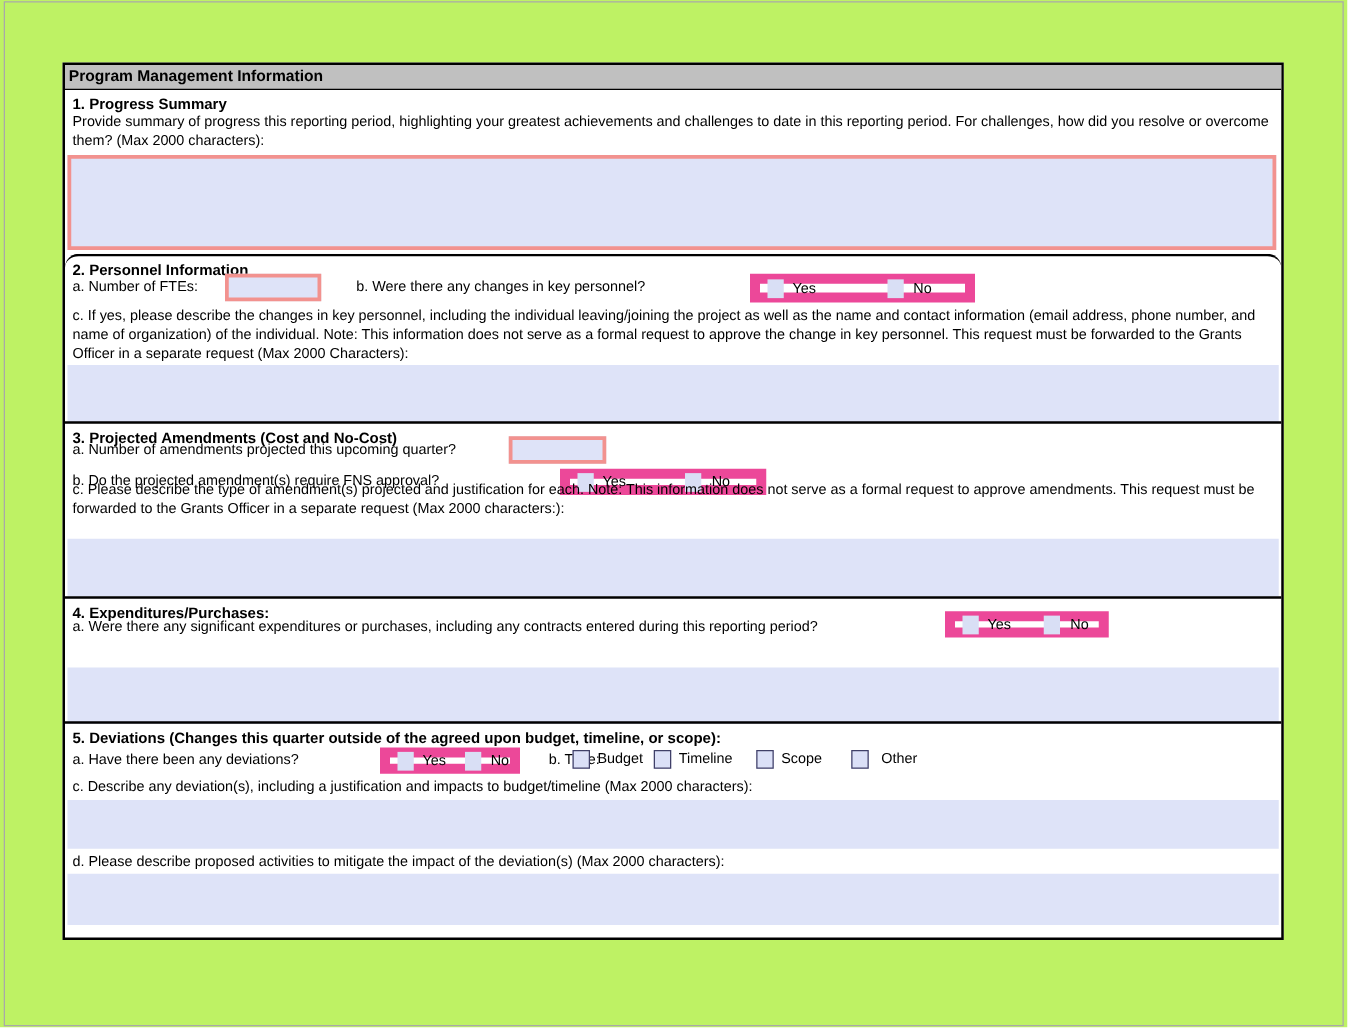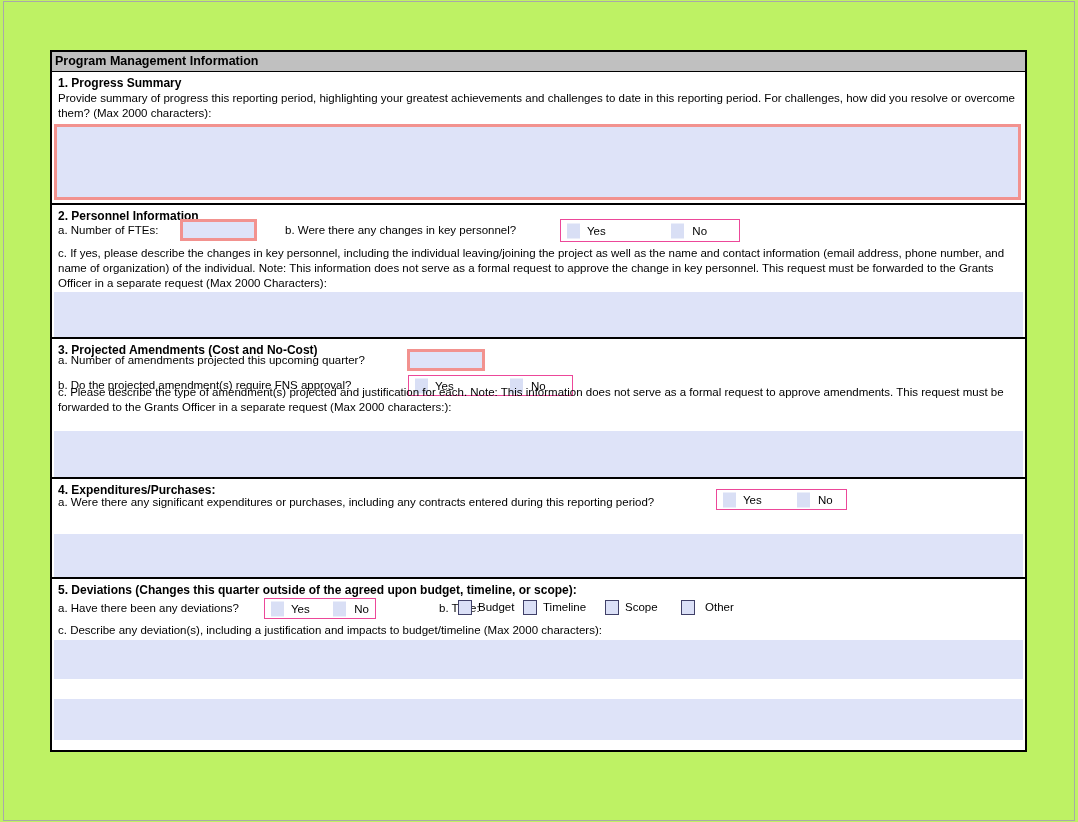--- a/index.html
+++ b/index.html
@@ -7,33 +7,33 @@
   .viewport { position:relative; width:1078px; height:822px; background:#bef264; overflow:hidden;padding-left:15px; }
   .page-frame { position:absolute; left:3px; top:1px; right:3px; bottom:1px; border:1px solid #a9a9a9; pointer-events:none; }
 
   .form-table { position:absolute; left:50px; top:50px; width:977px; height:702px; border:2px solid #000; background:#fff; }
 
   .header-bar { height:20px; background:#c0c0c0; border-bottom:1px solid #000; font-size:12.5px; font-weight:bold; line-height:19px; padding-left:3px; color:#000; }
 
   .sec { position:relative; width:100%; }
   .sec + .sec { border-top:2px solid #000; }
   #sec1 { height:131px; }
-  #sec2 { height:134px; }
+  #sec2 { height:134px;border-radius:11px; }
   #sec3 { height:140px; }
   #sec4 { height:100px; }
   #sec5 { height:192px; }
 
   .sec-title { position:absolute; left:6px; top:4px; font-size:12px; font-weight:bold; white-space:nowrap;text-align:center; }
   .body-text { position:absolute; left:6px; right:8px; font-size:11.5px; line-height:15px; color:#000; }
   .inline-label { position:absolute; font-size:11.5px; line-height:21px; white-space:nowrap; }
   textarea.field { display:block; position:absolute; background:#dee3f8; border:none; resize:none; outline:none; font-family:"Liberation Sans", sans-serif; font-size:11.5px; padding:2px 4px; }
   textarea.field.req { border:3px solid #f2928f; }
   input.field-input { position:absolute; background:#dee3f8; border:3px solid #f2928f; outline:none; font-family:"Liberation Sans", sans-serif; font-size:11.5px; padding:0 3px; }
 
-  .yn-group { position:absolute; border:1px solid #ec4899; background:#fff; }
+  .yn-group { position:absolute; border:8px solid #ec4899; background:#fff;margin-left:40px; }
   .yn-group .sq { position:absolute; top:50%; transform:translateY(-50%); width:13px; height:15px; background:#d9dff5; }
   .yn-group .sq1 { left:6px; }
   .yn-group .sq2 { left:62%; }
   .yn-group .yn-lbl { position:absolute; top:50%; transform:translateY(-50%); font-size:11.5px; font-weight:normal; white-space:nowrap; }
   .yn-group .lbl1 { left:26px; }
   .yn-group .lbl2 { left:calc(62% + 21px); }
 
   .type-cb { position:absolute; width:14px; height:15px; background:#dbe0f7; border:1px solid #404068; }
   .type-lbl { position:absolute; font-size:11.5px; line-height:17px; white-space:nowrap; }
 
@@ -112,18 +112,19 @@
       <span class="type-cb" style="left:406px; top:21px;"></span>
       <span class="type-lbl" style="left:426px; top:20px;">Budget</span>
       <span class="type-cb" style="left:471px; top:21px;"></span>
       <span class="type-lbl" style="left:491px; top:20px;">Timeline</span>
       <span class="type-cb" style="left:553px; top:21px;"></span>
       <span class="type-lbl" style="left:573px; top:20px;">Scope</span>
       <span class="type-cb" style="left:629px; top:21px;"></span>
       <span class="type-lbl" style="left:653px; top:20px;">Other</span>
       <div class="body-text" style="top:44px;">c. Describe any deviation(s), including a justification and impacts to budget/timeline (Max 2000 characters):</div>
       <textarea class="field" style="left: 2px; top: 61px; width: 969px; height: 39px;"></textarea>
+      <div class="body-text" style="top:104px;">d. Please describe proposed activities to mitigate the impact of the deviation(s) (Max 2000 characters):</div>
       <textarea class="field" style="left: 2px; top: 120px; width: 969px; height: 41px;"></textarea>
     </div>
 
   </div>
 
 </div>
 
 </body></html>

